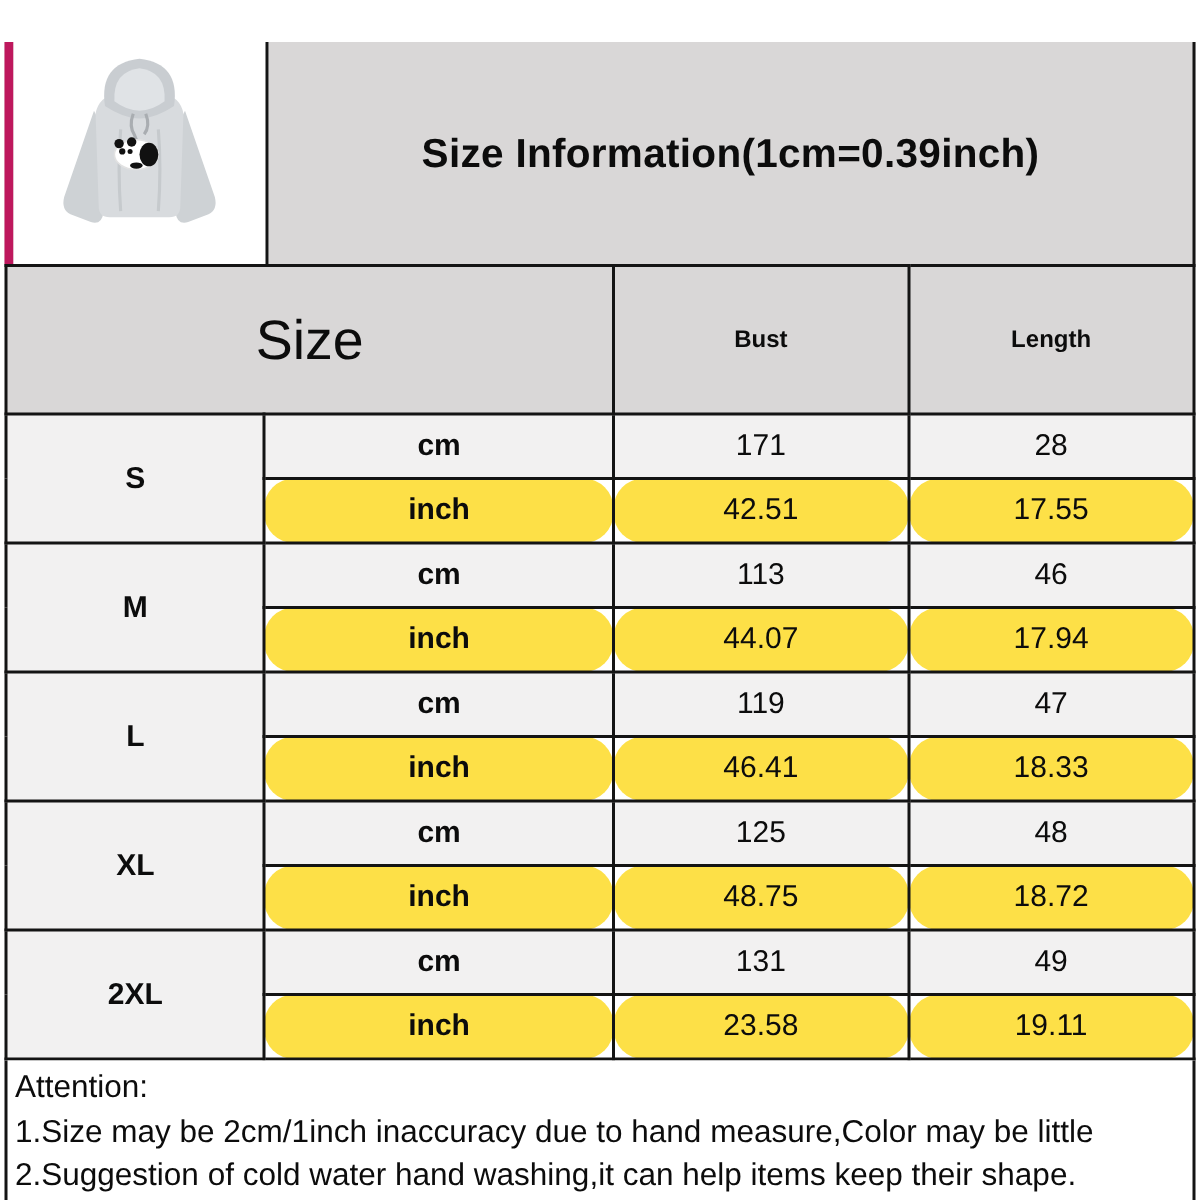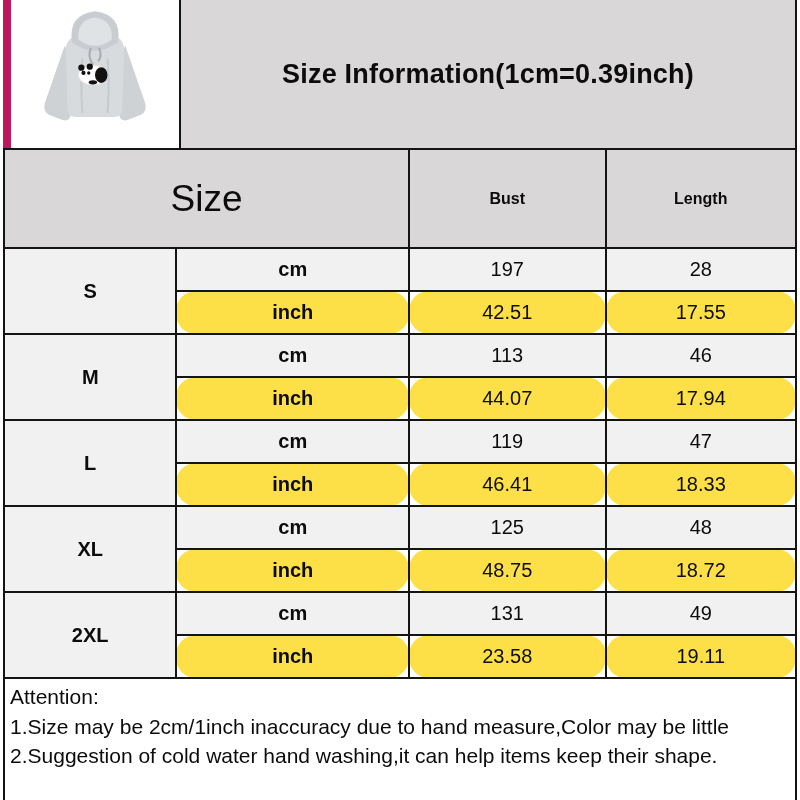--- a/index.html
+++ b/index.html
@@ -6,22 +6,23 @@
   body {
     width:800px; height:800px; background:#ffffff;
     font-family:"Liberation Sans", sans-serif; color:#0c0c0c;
     overflow:hidden;
   }
   .sheet { margin:0 3px; width:794px; }
 
   
   .band {
     position:relative; height:148px; background:#d9d7d7;
-    border-left:8px solid #be185d; border-right:2px solid #141414;
+    border-left:6px solid #be185d; border-right:2px solid #141414;
     box-sizing:border-box;
+    margin-top:28px;
   }
   .product-box {
     position:absolute; left:0; top:0; bottom:0; width:168px;
     background:#ffffff; border-right:2px solid #141414;
     display:flex; align-items:center; justify-content:center;
   }
   .product-box svg { width:126px; height:136px; }
   .band-title {
     position:absolute; left:170px; right:0; top:0; bottom:0;
     display:flex; align-items:center; justify-content:center;
@@ -103,21 +104,21 @@
     <tbody>
         <tr class="head">
       <th colspan="2" class="size-head">Size</th>
       <th class="col-head">Bust</th>
       <th class="col-head">Length</th>
     </tr>
 
     <tr class="cm-row">
       <td rowspan="2" class="size-cell">S</td>
       <td class="unit-cell">cm</td>
-      <td>197</td>
+      <td>171</td>
       <td>28</td>
     </tr>
     <tr class="inch-row">
       <td class="unit-cell">inch</td>
       <td>42.51</td>
       <td>17.55</td>
     </tr>
 
     <tr class="cm-row">
       <td rowspan="2" class="size-cell">M</td>

